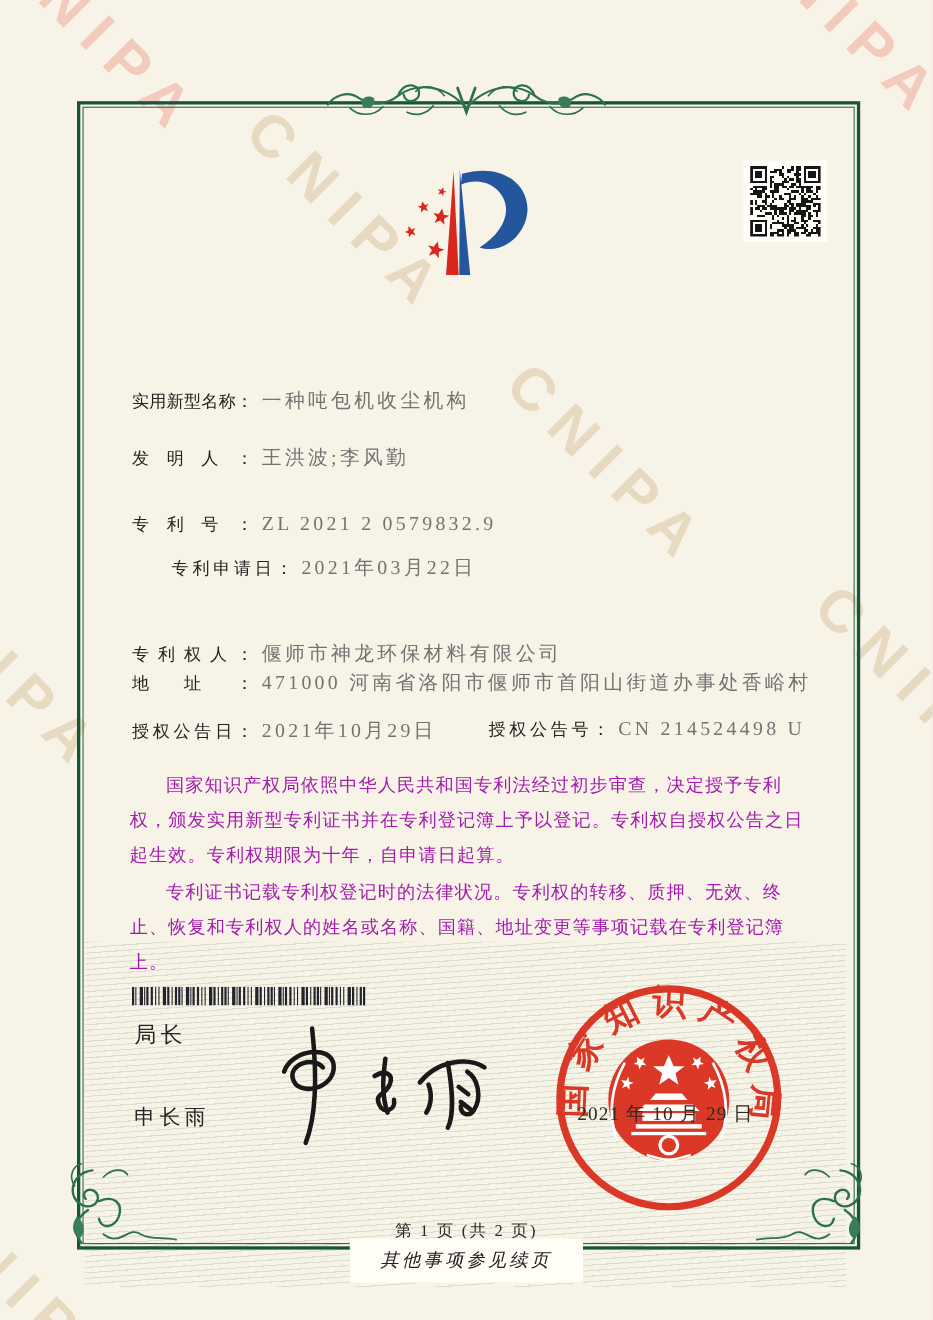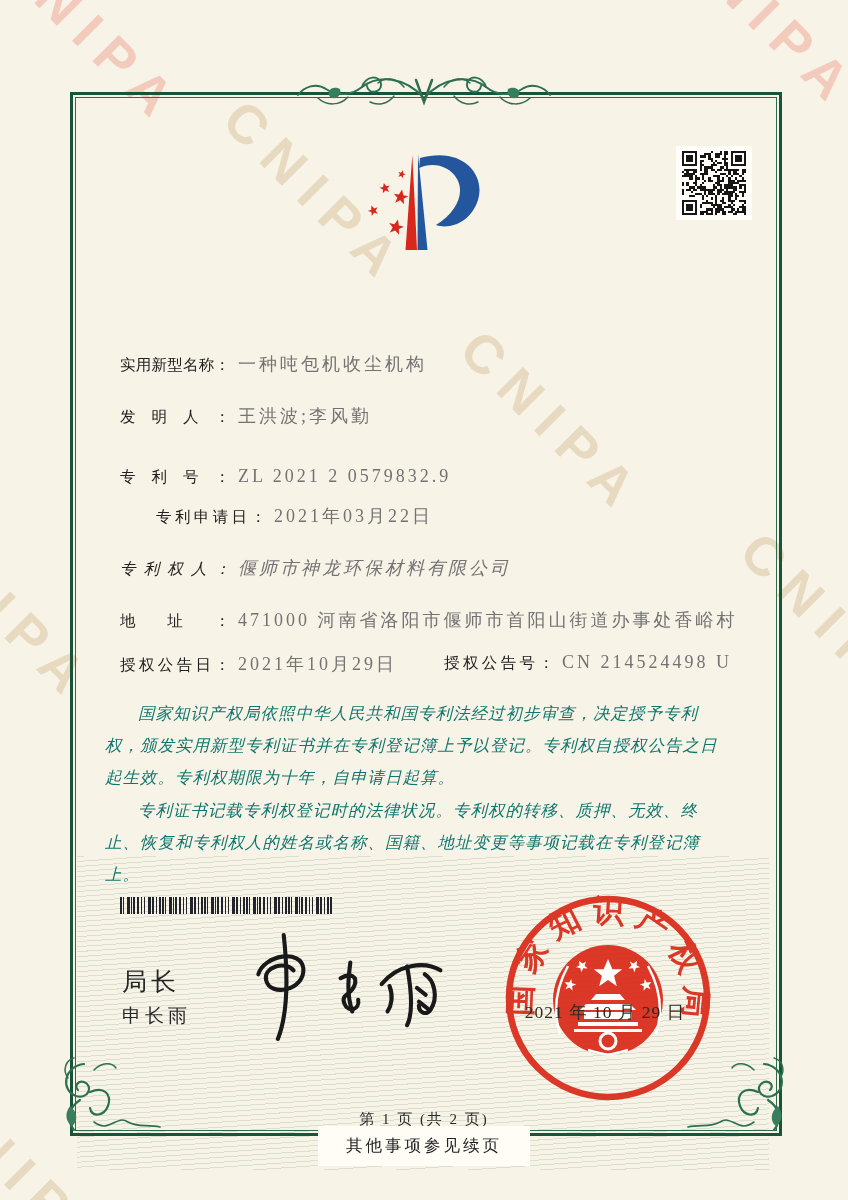--- a/index.html
+++ b/index.html
@@ -30,41 +30,41 @@
 
   .title{position:absolute;left:0;top:254px;width:848px;text-align:center;font-size:42px;
          font-weight:700;letter-spacing:6px;color:#141414;z-index:2;}
 
   .field-row{position:absolute;left:120px;width:616px;white-space:nowrap;z-index:2;}
   .f-label{display:inline-block;width:110px;font-size:15.5px;text-align:justify;text-align-last:justify;
            vertical-align:baseline;color:#212121;}
   .f-value{font-size:18px;letter-spacing:3px;margin-left:8px;color:#737373;}
   .pair2{position:absolute;left:324px;top:0;}
 
-  .body-text{position:absolute;left:105px;top:698px;width:614px;z-index:2;
-             font-size:16.5px;line-height:1.95;letter-spacing:1px;font-style:italic;color:#0f766e;}
+  .body-text{position:absolute;left:118px;top:698px;width:614px;z-index:2;
+             font-size:16.5px;line-height:1.95;letter-spacing:1px;color:#a21caf;}
   .body-text p{margin:0;text-indent:2em;}
 
   .barcode{position:absolute;left:120px;top:897px;width:216px;height:17px;z-index:2;}
   .barcode svg{width:100%;height:100%;}
 
-  .signer-role{position:absolute;left:122px;top:965px;font-size:25px;letter-spacing:4px;z-index:2;}
+  .signer-role{position:absolute;left:122px;top:927px;font-size:20px;letter-spacing:4px;z-index:2;}
   .signer-name{position:absolute;left:122px;top:1003px;font-size:19px;letter-spacing:4px;z-index:2;}
   .signature{position:absolute;left:225px;top:928px;width:235px;height:118px;z-index:2;}
   .sr-only{position:absolute;width:1px;height:1px;overflow:hidden;clip:rect(0 0 0 0);}
 
   .seal{position:absolute;left:496px;top:886px;width:224px;height:224px;z-index:2;opacity:.93;}
   .seal-date{position:absolute;left:512px;top:979px;width:186px;text-align:center;z-index:3;
              font-size:17.5px;letter-spacing:1px;color:#31291f;margin-top:21px;}
 
   .page-info{position:absolute;left:0;top:1086px;width:848px;text-align:center;
              font-size:15px;letter-spacing:2px;z-index:2;color:#2a2a2a;margin-top:24px;}
   .cont-note{position:absolute;left:0;top:1126px;width:848px;text-align:center;z-index:3;}
   .cont-note span{display:inline-block;background:#fffdf6;padding:9px 28px;
-                  font-size:16.5px;letter-spacing:3px;color:#222;}
+                  font-size:16.5px;font-style:italic;letter-spacing:3px;color:#222;}
 </style>
 </head>
 <body>
 
 <div class="page">
 
   <span class="wm wm-red" style="left:30px;top:-72px;">CNIPA</span>
   <span class="wm wm-red" style="left:706px;top:-88px;">CNIPA</span>
   <span class="wm" style="left:255px;top:88px;">CNIPA</span>
   <span class="wm" style="left:492px;top:318px;">CNIPA</span>
@@ -155,21 +155,21 @@
   </div>
   <div class="field-row" style="top:404px;">
     <span class="f-label">发明人：</span><span class="f-value">王洪波;李风勤</span>
   </div>
   <div class="field-row" style="top:454px;margin-top:12px;">
     <span class="f-label">专利号：</span><span class="f-value">ZL 2021 2 0579832.9</span>
   </div>
   <div class="field-row" style="top:504px;margin-left:36px;">
     <span class="f-label">专利申请日：</span><span class="f-value">2021年03月22日</span>
   </div>
-  <div class="field-row" style="top:556px;font-style:italic;">
+  <div class="field-row" style="top:582px;">
     <span class="f-label">专利权人：</span><span class="f-value">偃师市神龙环保材料有限公司</span>
   </div>
   <div class="field-row" style="top:608px;">
     <span class="f-label">地址：</span><span class="f-value">471000 河南省洛阳市偃师市首阳山街道办事处香峪村</span>
   </div>
   <div class="field-row" style="top:652px;">
     <span class="f-label">授权公告日：</span><span class="f-value">2021年10月29日</span>
     <span class="pair2">
       <span class="f-label">授权公告号：</span><span class="f-value">CN 214524498 U</span>
     </span>

